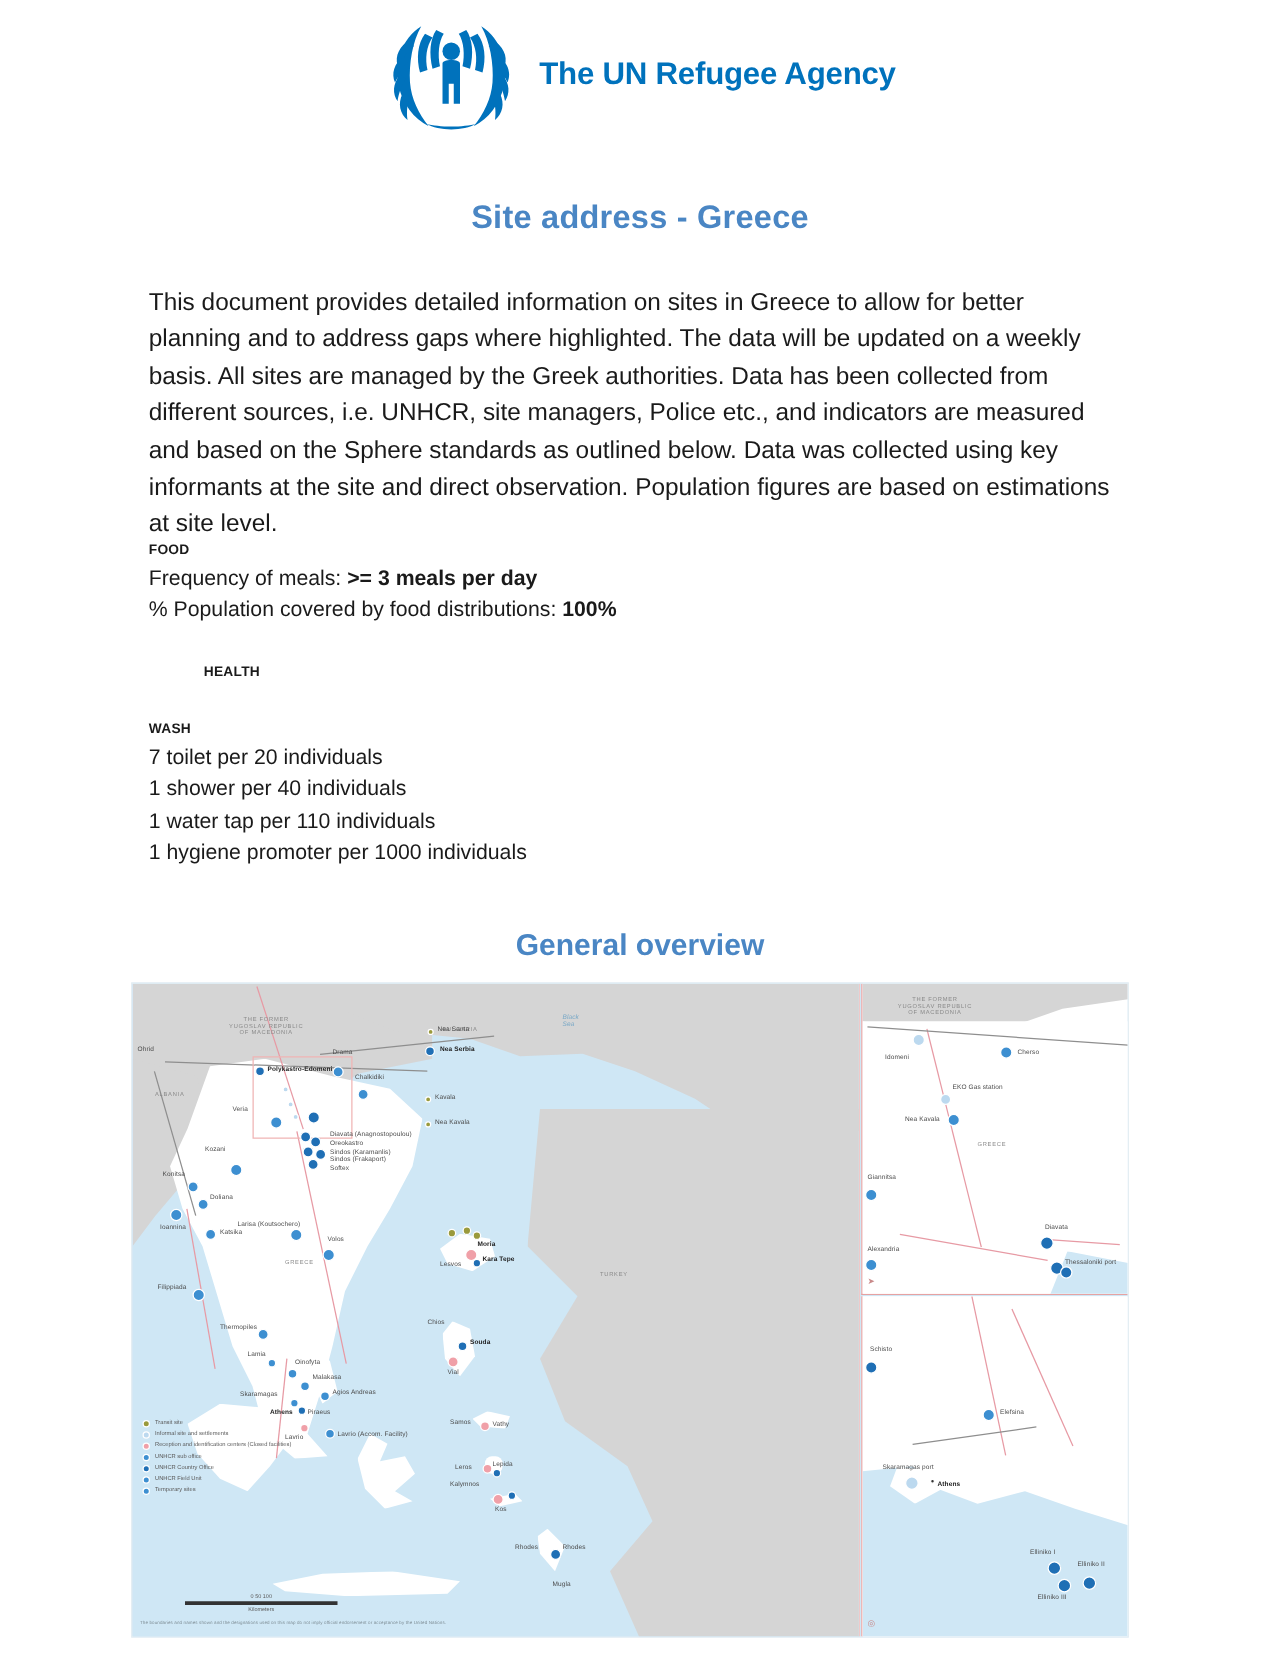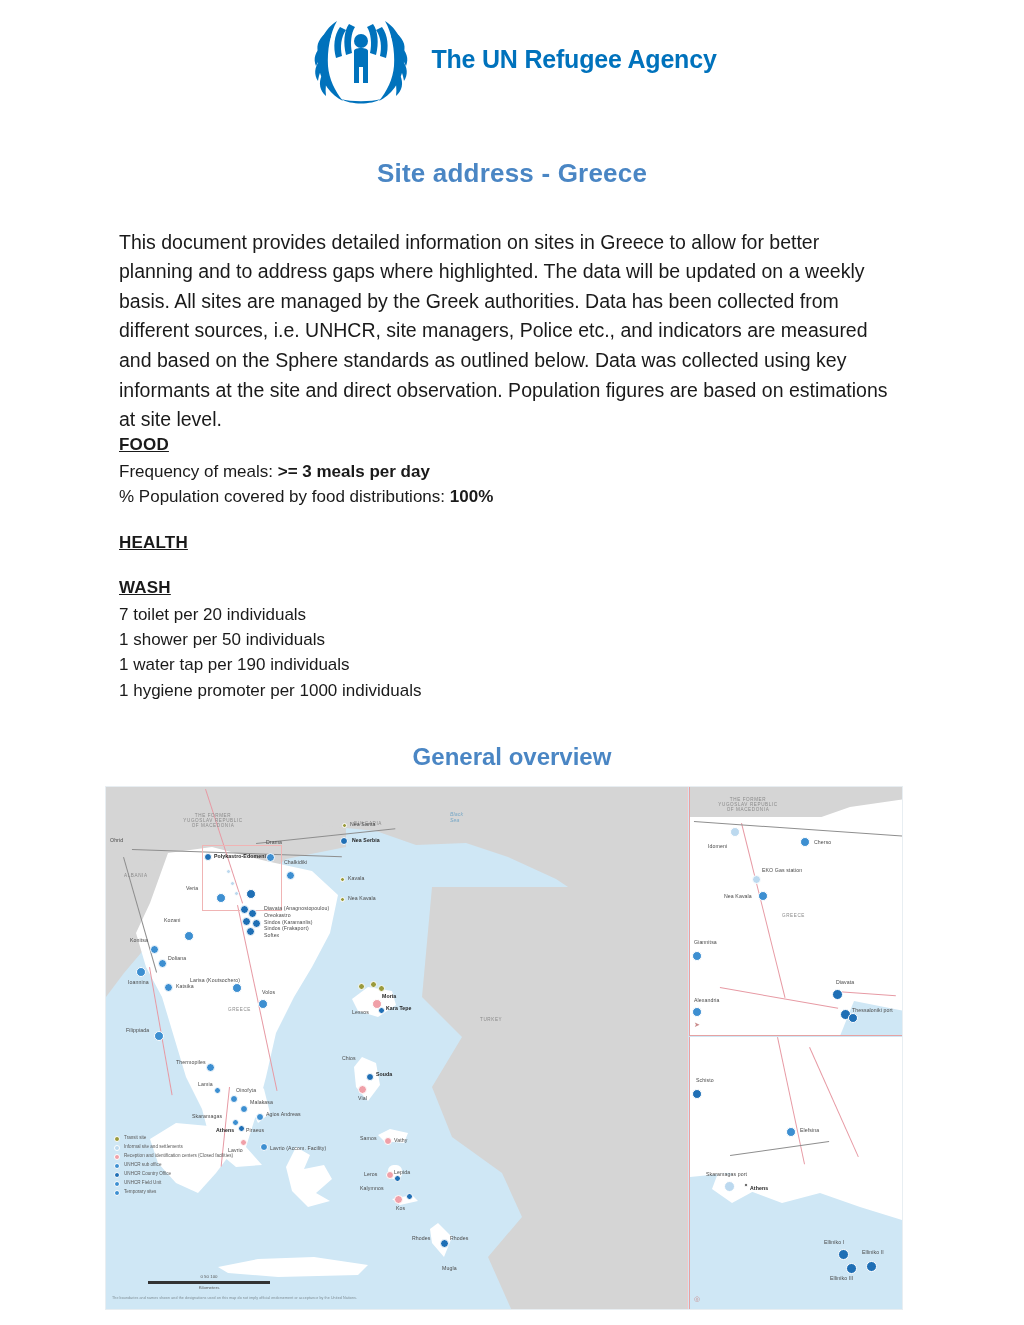--- a/index.html
+++ b/index.html
@@ -72,28 +72,27 @@
     top: 208px;
     width: 772px;
     font-size: 19.5px;
     line-height: 1.52;
     color: #1a1a1a;
     text-align: left;
   }
 
   .block { position: absolute; left: 119px; font-size: 17px; line-height: 1.48; color: #1a1a1a; }
   .block-food   { top: 432px; }
-  .block-health { top: 530px; }
+  .block-health { top: 530px; margin-left: 44px; }
   .block-wash   { top: 575px; }
 
   .block h3 {
     margin: 0 0 2px 0;
-    font-size: 17px;
+    font-size: 11px;
     font-weight: bold;
-    text-decoration: underline;
     letter-spacing: 0.2px;
   }
   .block .line { white-space: nowrap; }
   .block .line b { font-weight: bold; }
 
   
   .map-figure {
     position: absolute;
     left: 105px;
     top: 786px;
@@ -217,22 +216,22 @@
   </div>
 </div>
 
 <div class="block block-health">
   <h3>HEALTH</h3>
 </div>
 
 <div class="block block-wash">
   <h3>WASH</h3>
   <div class="line">7 toilet per 20 individuals</div>
-  <div class="line">1 shower per 50 individuals</div>
-  <div class="line">1 water tap per 190 individuals</div>
+  <div class="line">1 shower per 40 individuals</div>
+  <div class="line">1 water tap per 110 individuals</div>
   <div class="line">1 hygiene promoter per 1000 individuals</div>
 </div>
 
 <h2 class="section-title">General overview</h2>
 
 <div class="map-figure">
 
   <div class="map-panel panel-main">
 
     <div class="sea" style="left:0;top:0;width:582px;height:524px;"></div>

